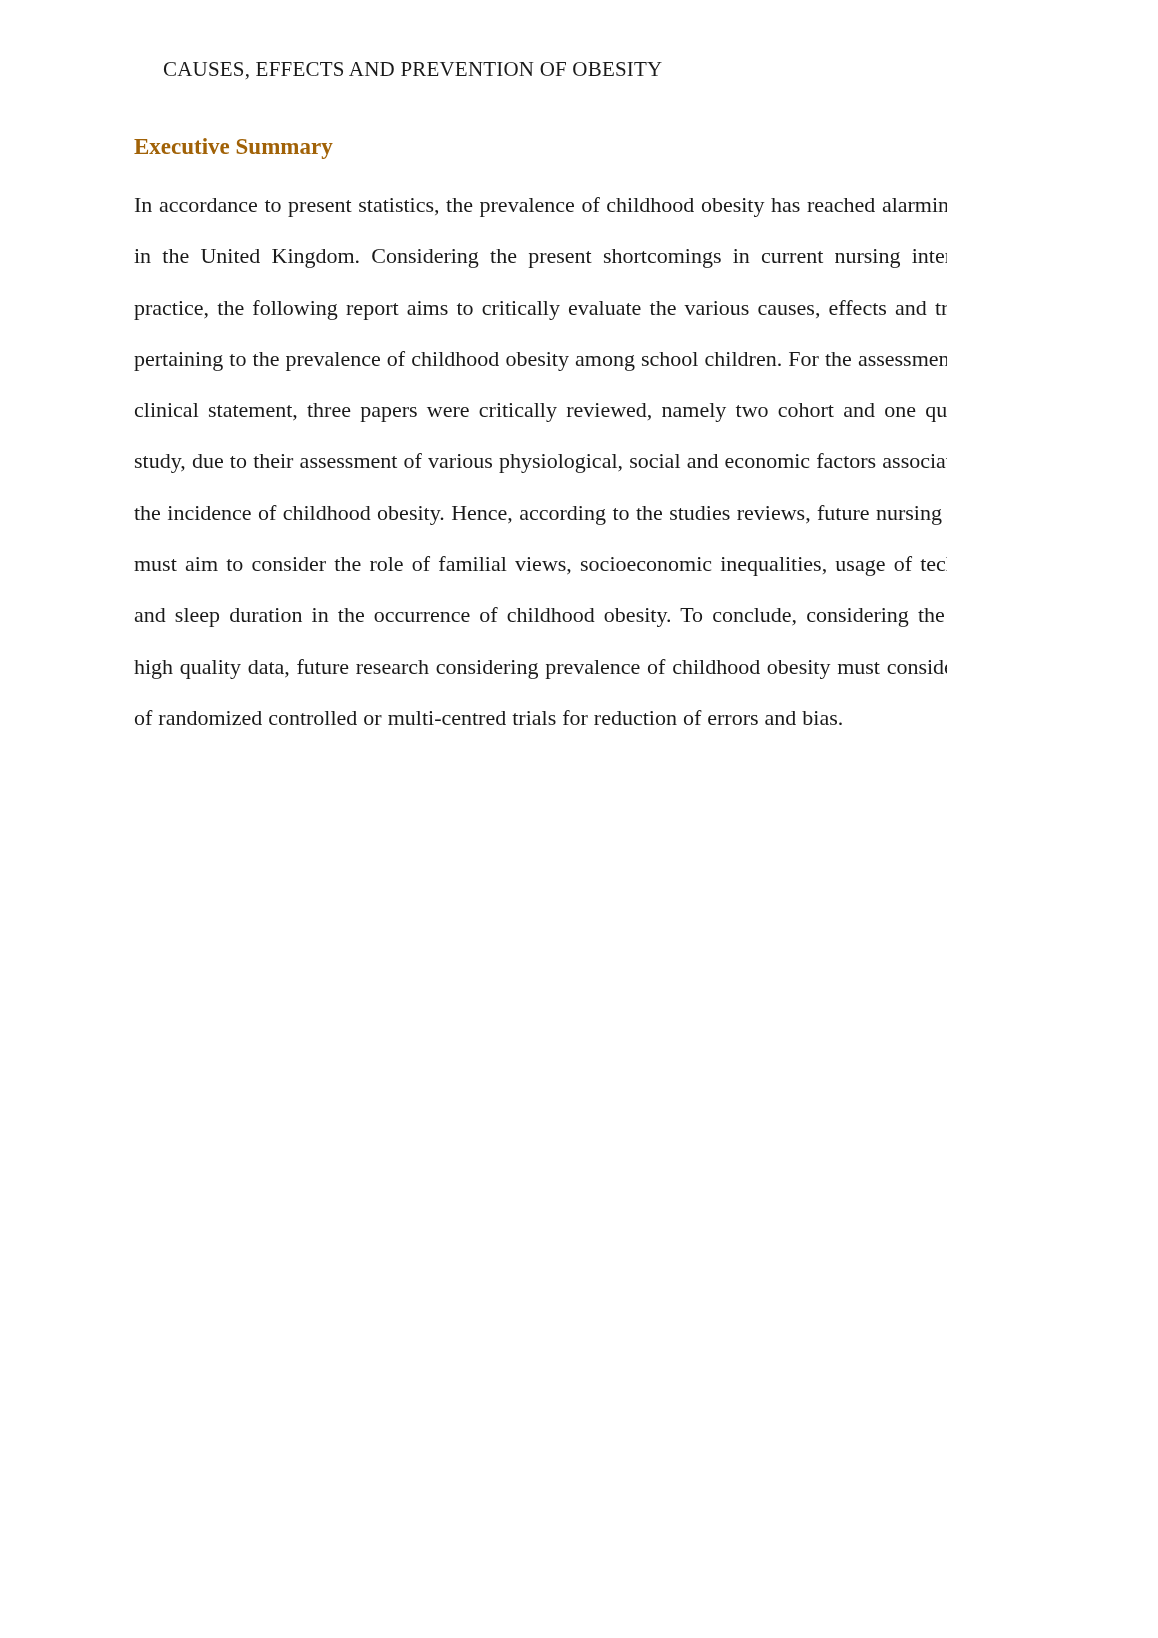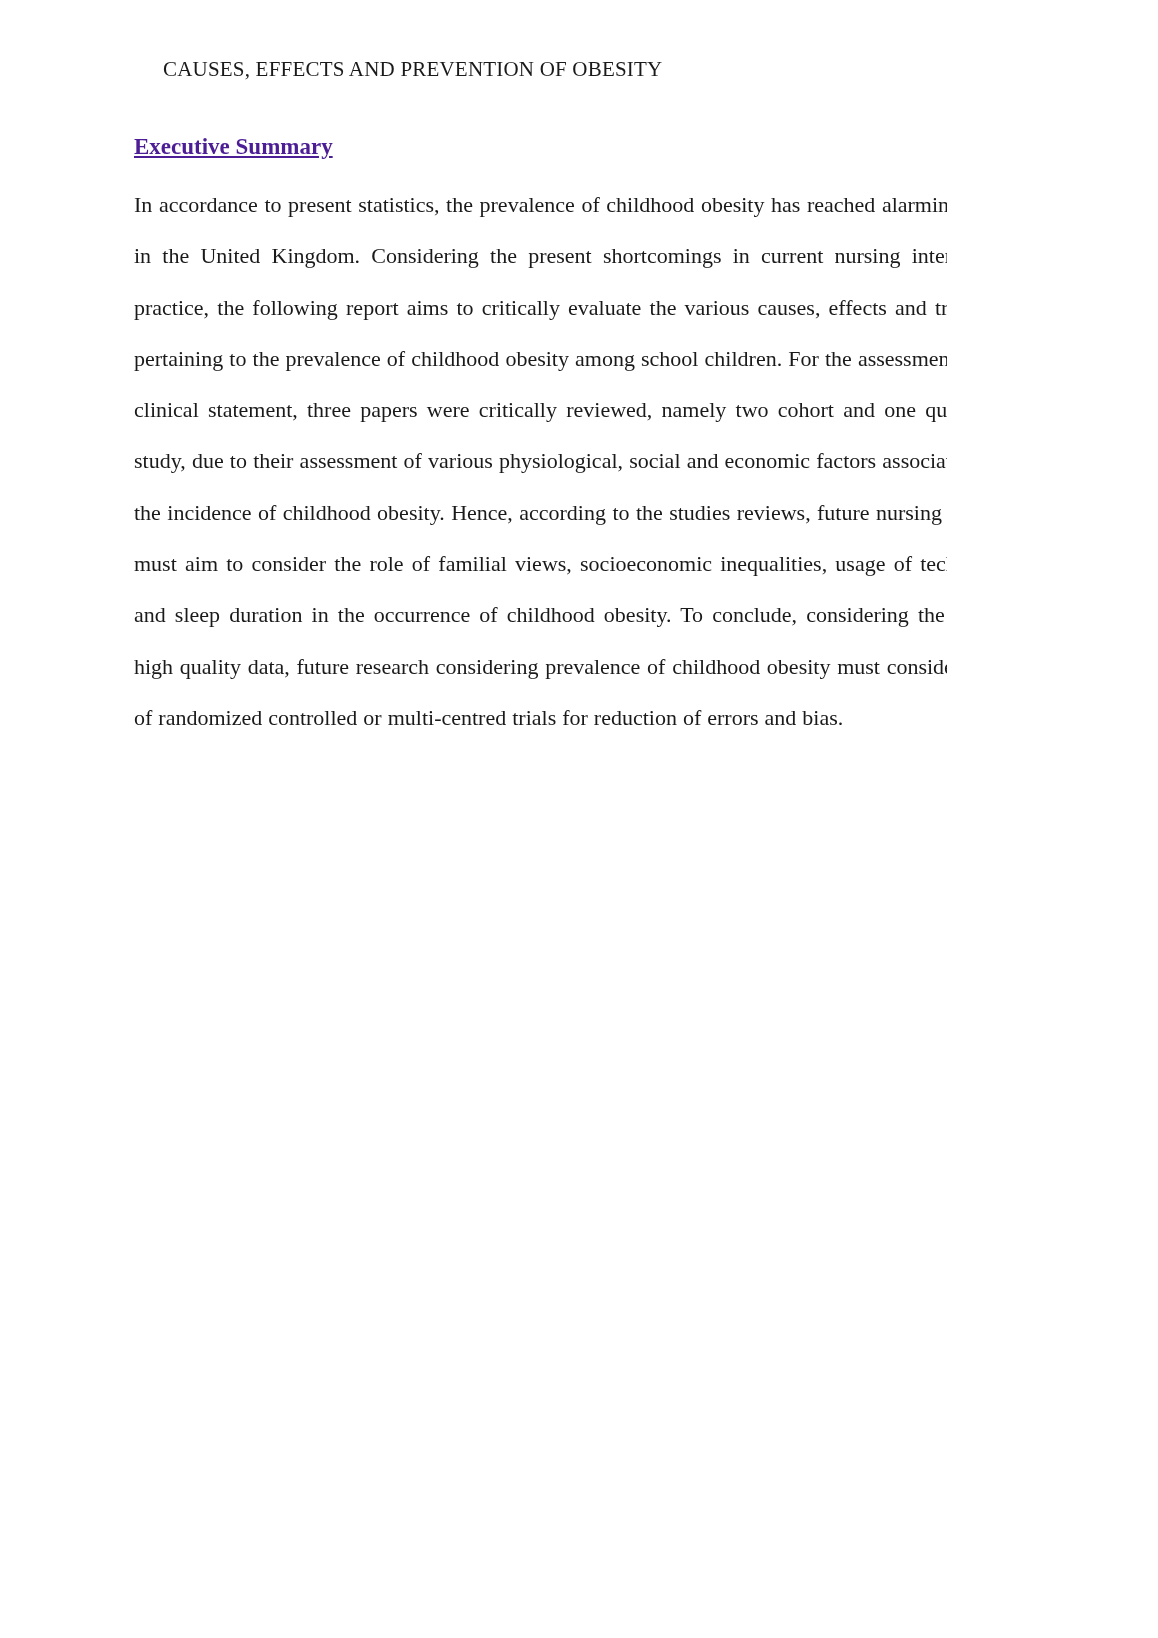--- a/index.html
+++ b/index.html
@@ -43,22 +43,21 @@
     font-size: 19px;
     color: #ffffff;
     font-family: "Liberation Serif", "DejaVu Serif", serif;
   }
   .section-heading {
     position: absolute;
     left: 134px;
     top: 134px;
     font-size: 23px;
     font-weight: bold;
-    color: #4c1d95;
-    text-decoration: underline;
+    color: #a16207;
   }
   .body-paragraph {
     position: absolute;
     left: 134px;
     top: 179px;
     width: 884px;
     font-size: 22px;
     line-height: 51.3px;
     text-align: justify;
     text-align-last: left;

